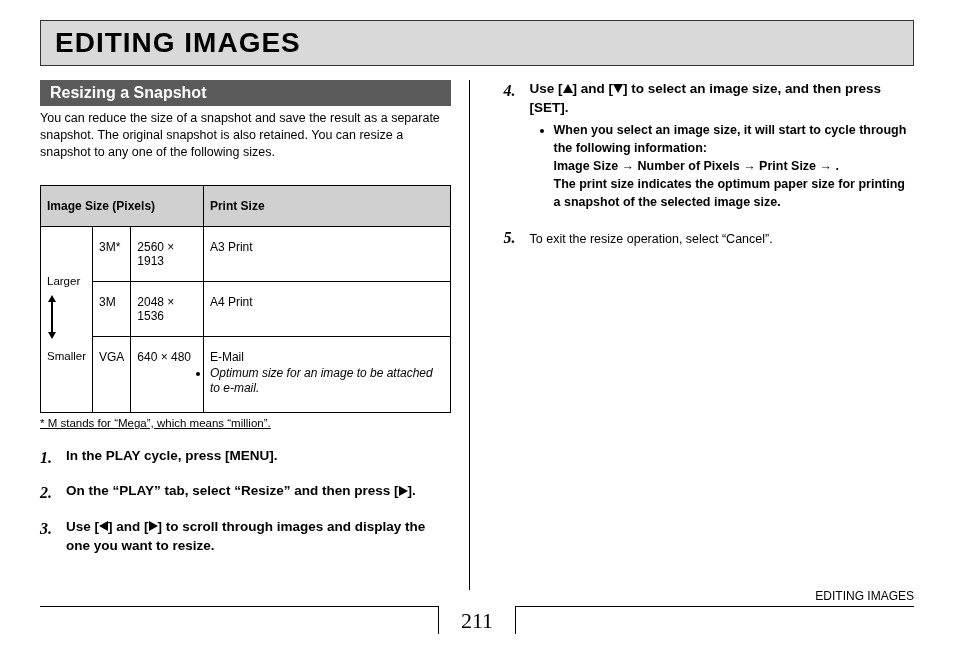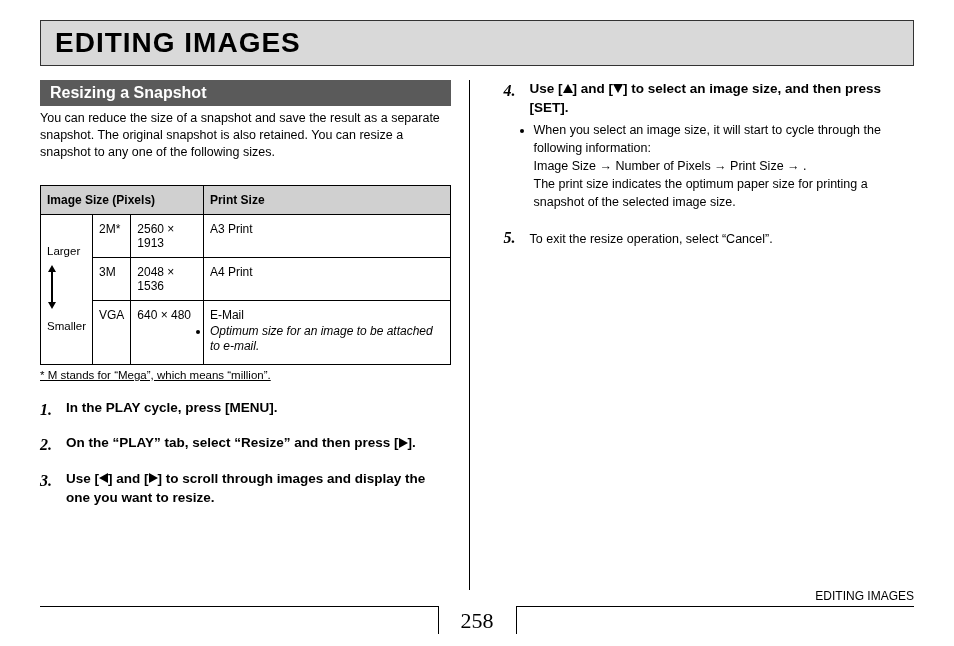--- a/index.html
+++ b/index.html
@@ -54,21 +54,21 @@
     margin-bottom: 24px;
   }
   table.sizes {
     border-collapse: collapse;
     width: 100%;
     font-size: 12px;
     margin-bottom: 4px;
   }
   table.sizes th, table.sizes td {
     border: 1px solid #000;
-    padding: 7px 6px;
+    padding: 13px 6px;
     text-align: left;
     vertical-align: top;
   }
   table.sizes th {
     background: #d0d0d0;
     font-weight: bold;
   }
   .larger-smaller {
     text-align: center;
     vertical-align: middle !important;
@@ -105,21 +105,21 @@
   .stepbody { flex: 1; }
   .stepbody .main {
     font-weight: bold;
     font-size: 13.5px;
   }
   .stepbody .sub {
     font-size: 12.5px;
     font-weight: normal;
     margin-top: 4px;
   }
-  .stepbody ul { list-style: disc; margin-left: 4px; margin-top:4px; font-weight:normal; font-size:12.5px;}
+  .stepbody ul { list-style: disc; margin-left: 24px; margin-top:4px; font-weight:bold; font-size:12.5px;}
   .stepbody ul li { margin-bottom:2px; line-height:1.45;}
   .tri {
     display:inline-block;
     vertical-align: middle;
   }
   .email-cell ul { list-style: disc; margin-left: 0; font-style: italic; }
   .email-cell ul li { line-height:1.3; padding:2px 0;}
   .footer {
     position: absolute;
     bottom: 12px;
@@ -169,21 +169,21 @@
       <tr>
         <td rowspan="3" class="larger-smaller">
           <div>Larger</div>
           <span class="arrow-ud">
             <svg width="10" height="44" viewBox="0 0 10 44">
                   <path d="M5 0 L9 7 L6 7 L6 37 L9 37 L5 44 L1 37 L4 37 L4 7 L1 7 Z" fill="#000"></path>
                 </svg>
           </span>
           <div>Smaller</div>
         </td>
-        <td>2M*</td>
+        <td>3M*</td>
         <td>2560 × 1913</td>
         <td>A3 Print</td>
       </tr>
       <tr>
         <td>3M</td>
         <td>2048 × 1536</td>
         <td>A4 Print</td>
       </tr>
       <tr>
         <td>VGA</td>
@@ -252,14 +252,14 @@
         <div class="stepbody">
           <div class="sub">To exit the resize operation, select “Cancel”.</div>
         </div>
       </li>
     </ol>
   </div>
 </div>
 
 <div class="footer">
   <div class="section-label">EDITING IMAGES</div>
-  <div class="pagenum-box">258</div>
+  <div class="pagenum-box">211</div>
 </div>
 
 </body></html>

